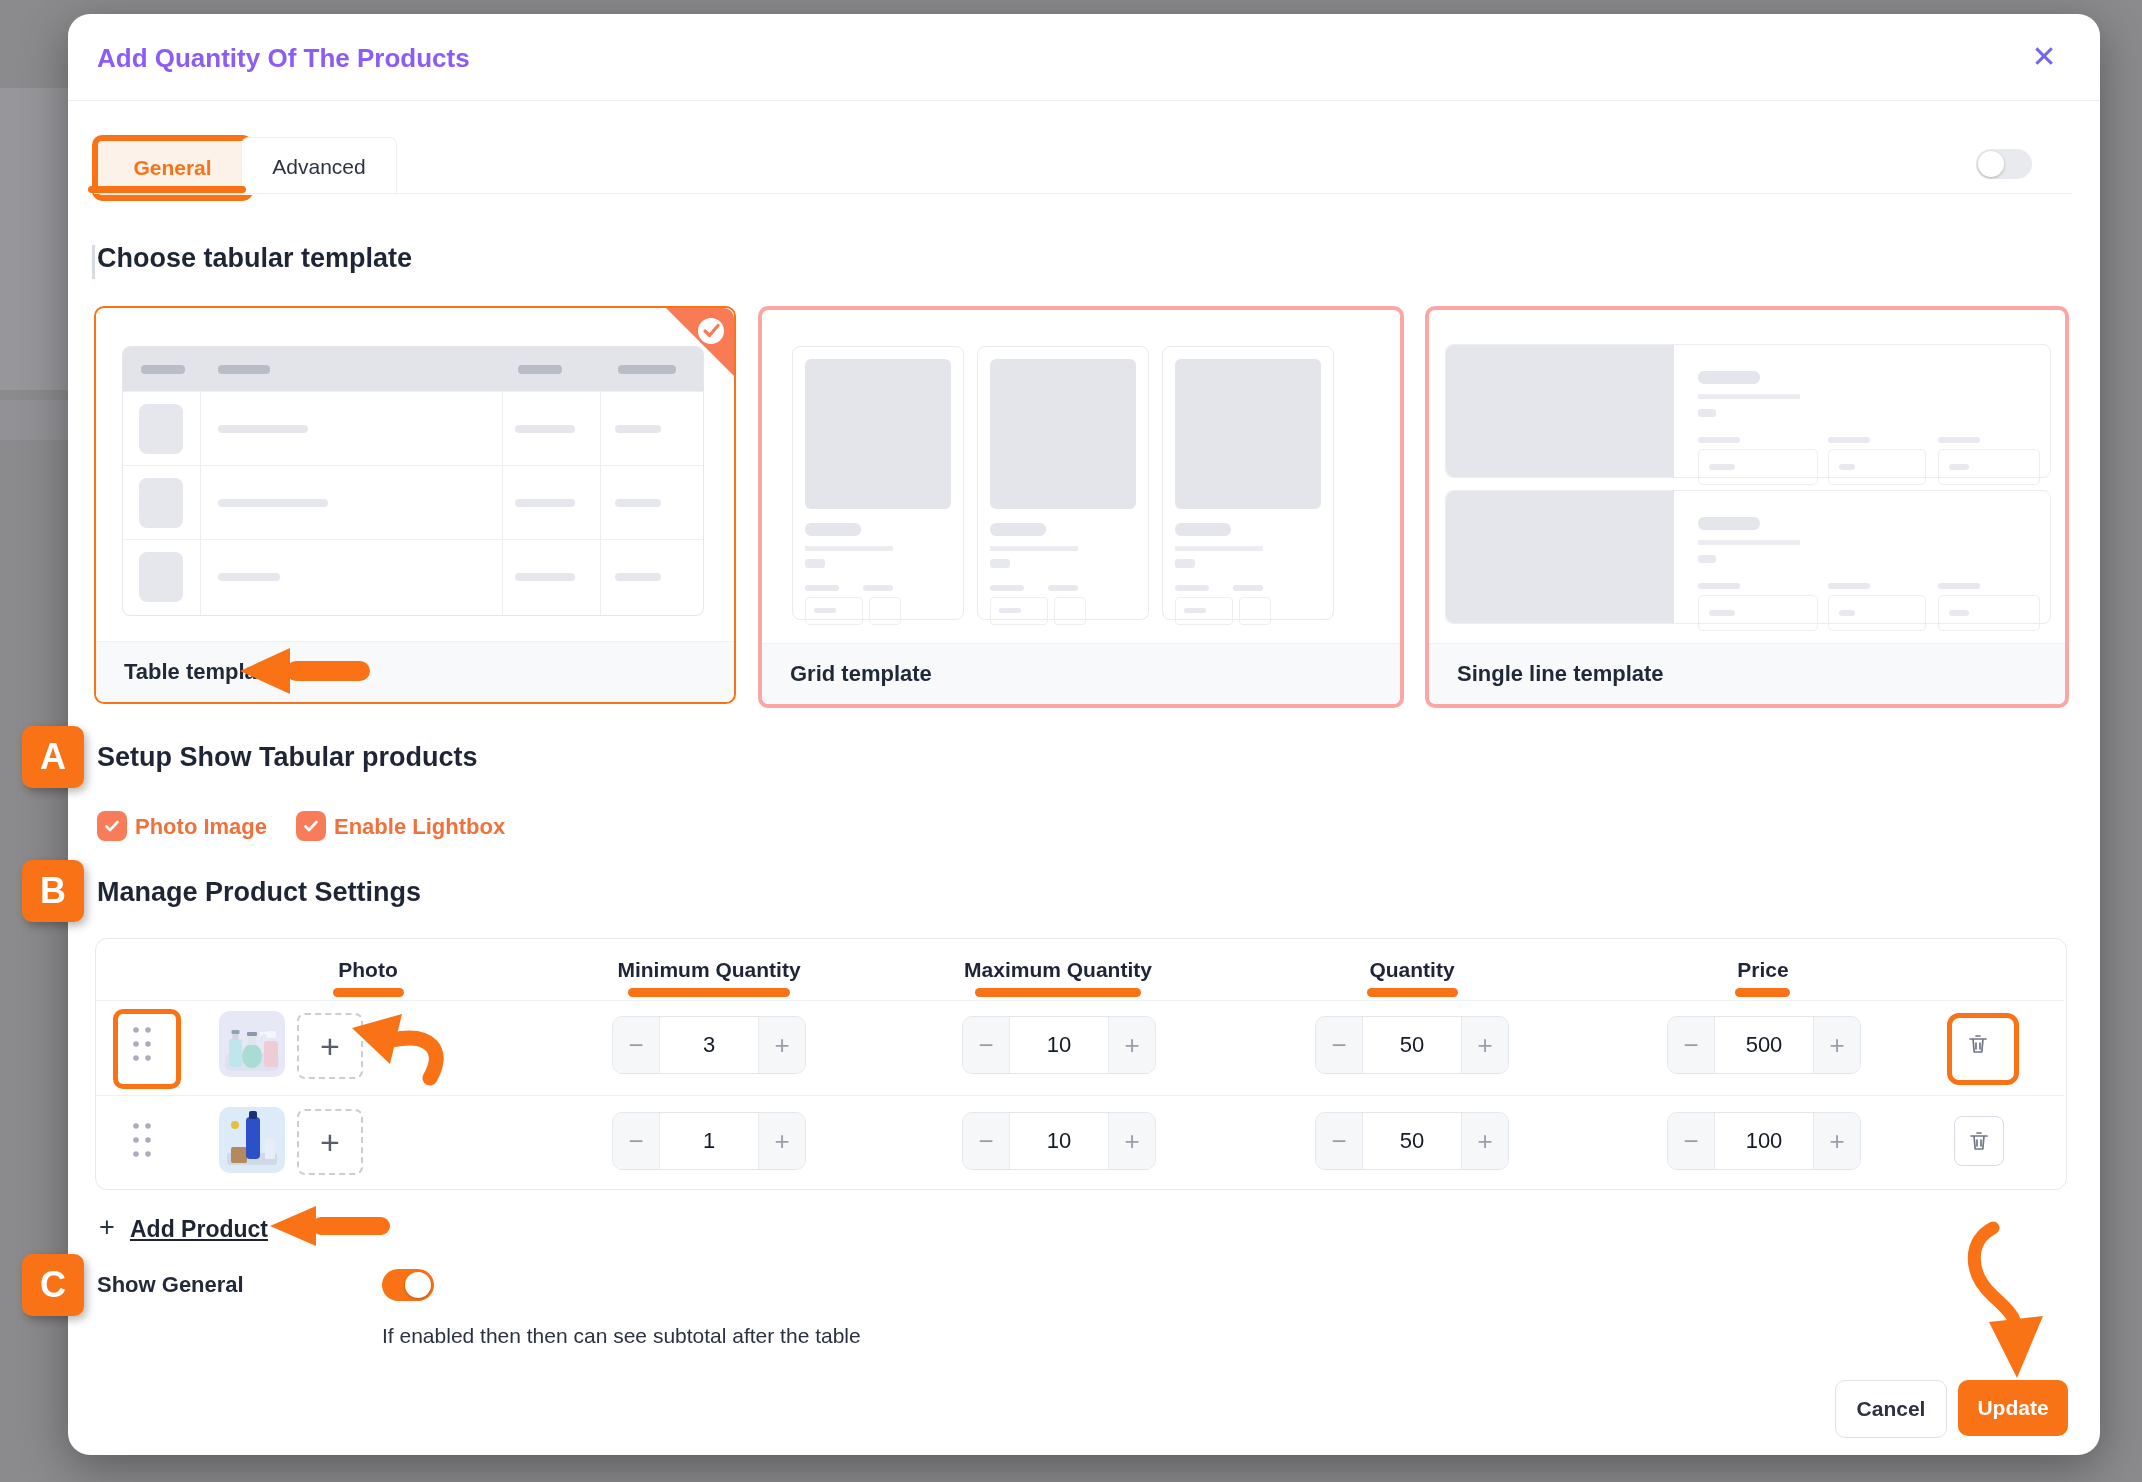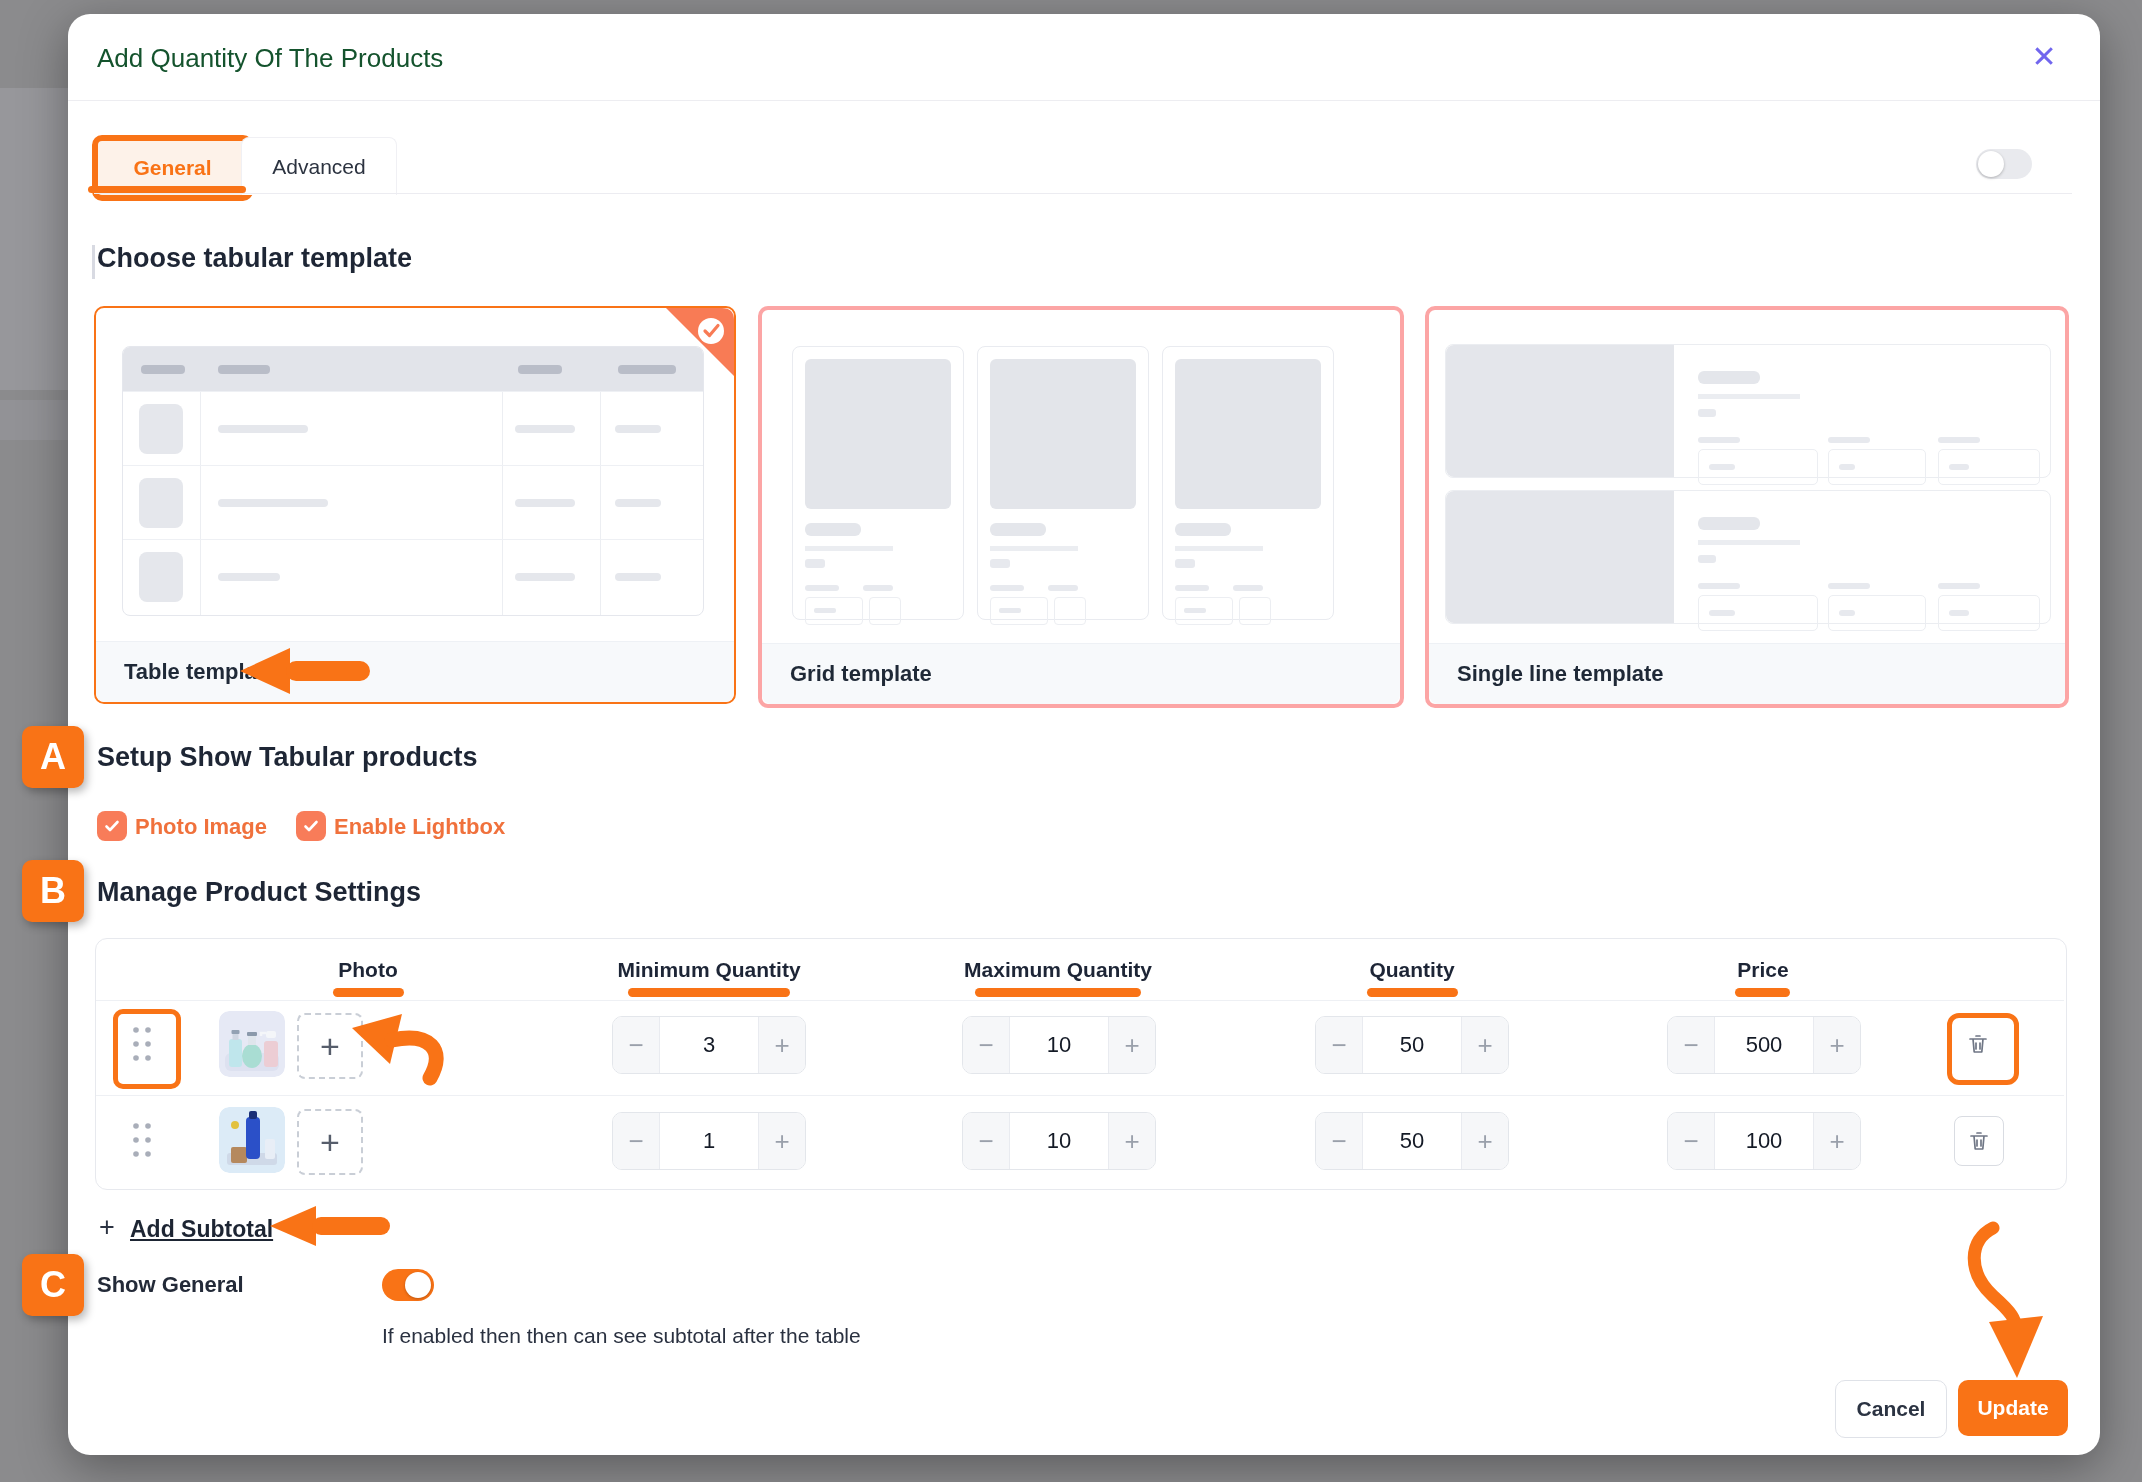--- a/index.html
+++ b/index.html
@@ -1,19 +1,19 @@
 <!DOCTYPE html>
 <html><head>
 <meta charset="utf-8">
 <style>
   html,body{margin:0;padding:0;width:2142px;height:1482px;background:#8b8b8d;font-family:"Liberation Sans",sans-serif;overflow:hidden;position:relative}
   .abs{position:absolute}
   .bg-patch{position:absolute;background:#97979b;border-radius:0 14px 14px 0}
   .modal{position:absolute;left:68px;top:14px;width:2032px;height:1441px;background:#fff;border-radius:22px;box-shadow:0 12px 48px rgba(0,0,0,.35)}
-  .title{position:absolute;left:29px;top:29px;font-size:26px;font-weight:400;color:#14532d}
+  .title{position:absolute;left:29px;top:29px;font-size:26px;font-weight:700;color:#8b5cf6}
   .close-btn{position:absolute;left:1956px;top:22px;width:40px;height:40px;font-size:30px;color:#7166ee;display:flex;align-items:center;justify-content:center;cursor:pointer}
   .hdr-divider{position:absolute;left:0;top:86px;width:2032px;height:1px;background:#ededf1}
   .tab-annot{position:absolute;left:24px;top:121px;width:149px;height:54px;border:6px solid #f97316;border-radius:10px;background:#fdf2e9;display:flex;align-items:center;justify-content:center}
   .tab-general{font-size:21px;font-weight:700;color:#f97316}
   .tab-advanced{position:absolute;left:173px;top:123px;width:154px;height:57px;border:1px solid #f0f0f4;border-bottom:none;border-radius:8px 8px 0 0;background:#fff;display:flex;align-items:center;justify-content:center;font-size:21px;color:#2c3340}
   .tab-underline{position:absolute;left:20px;top:172px;width:158px;height:7px;border-radius:4px;background:#f97316}
   .tabbar-border{position:absolute;left:26px;top:179px;width:1978px;height:1px;background:#ececf1}
   .toggle{border-radius:999px;position:absolute}
   .toggle .knob{position:absolute;border-radius:50%;background:#fff;box-shadow:0 1px 3px rgba(0,0,0,.25)}
   .h2{position:absolute;font-size:27px;font-weight:700;color:#1e2635;white-space:nowrap}
@@ -353,21 +353,21 @@
       <div class="val">100</div>
       <div class="seg plus">+</div>
     </div>
     <div class="del-btn" style="left:1886px;top:1102px">
       <svg width="24" height="24" viewBox="0 0 24 24">
         <path d="M4 7 h16 M10 4 h4 M7 7 l1.2 13 h7.6 L17 7 M10 11 v6 M14 11 v6" stroke="#6f7685" stroke-width="1.7" fill="none" stroke-linecap="round" stroke-linejoin="round"></path>
       </svg>
     </div>
 
     <div class="add-product-plus">+</div>
-    <div class="add-product">Add Subtotal</div>
+    <div class="add-product">Add Product</div>
     <svg class="abs" style="left:200px;top:1190px" width="126" height="44" viewBox="0 0 126 44">
       <polygon points="2,22 48,2 48,42" fill="#f97316"></polygon>
       <rect x="44" y="13" width="78" height="18" rx="9" fill="#f97316"></rect>
     </svg>
 
     <div class="subtotal-label">Show General</div>
     <div class="toggle" style="left:314px;top:1255px;width:52px;height:32px;background:#f97316">
       <div class="knob" style="left:23px;top:3px;width:26px;height:26px"></div>
     </div>
     <div class="helper-text">If enabled then then can see subtotal after the table</div>

